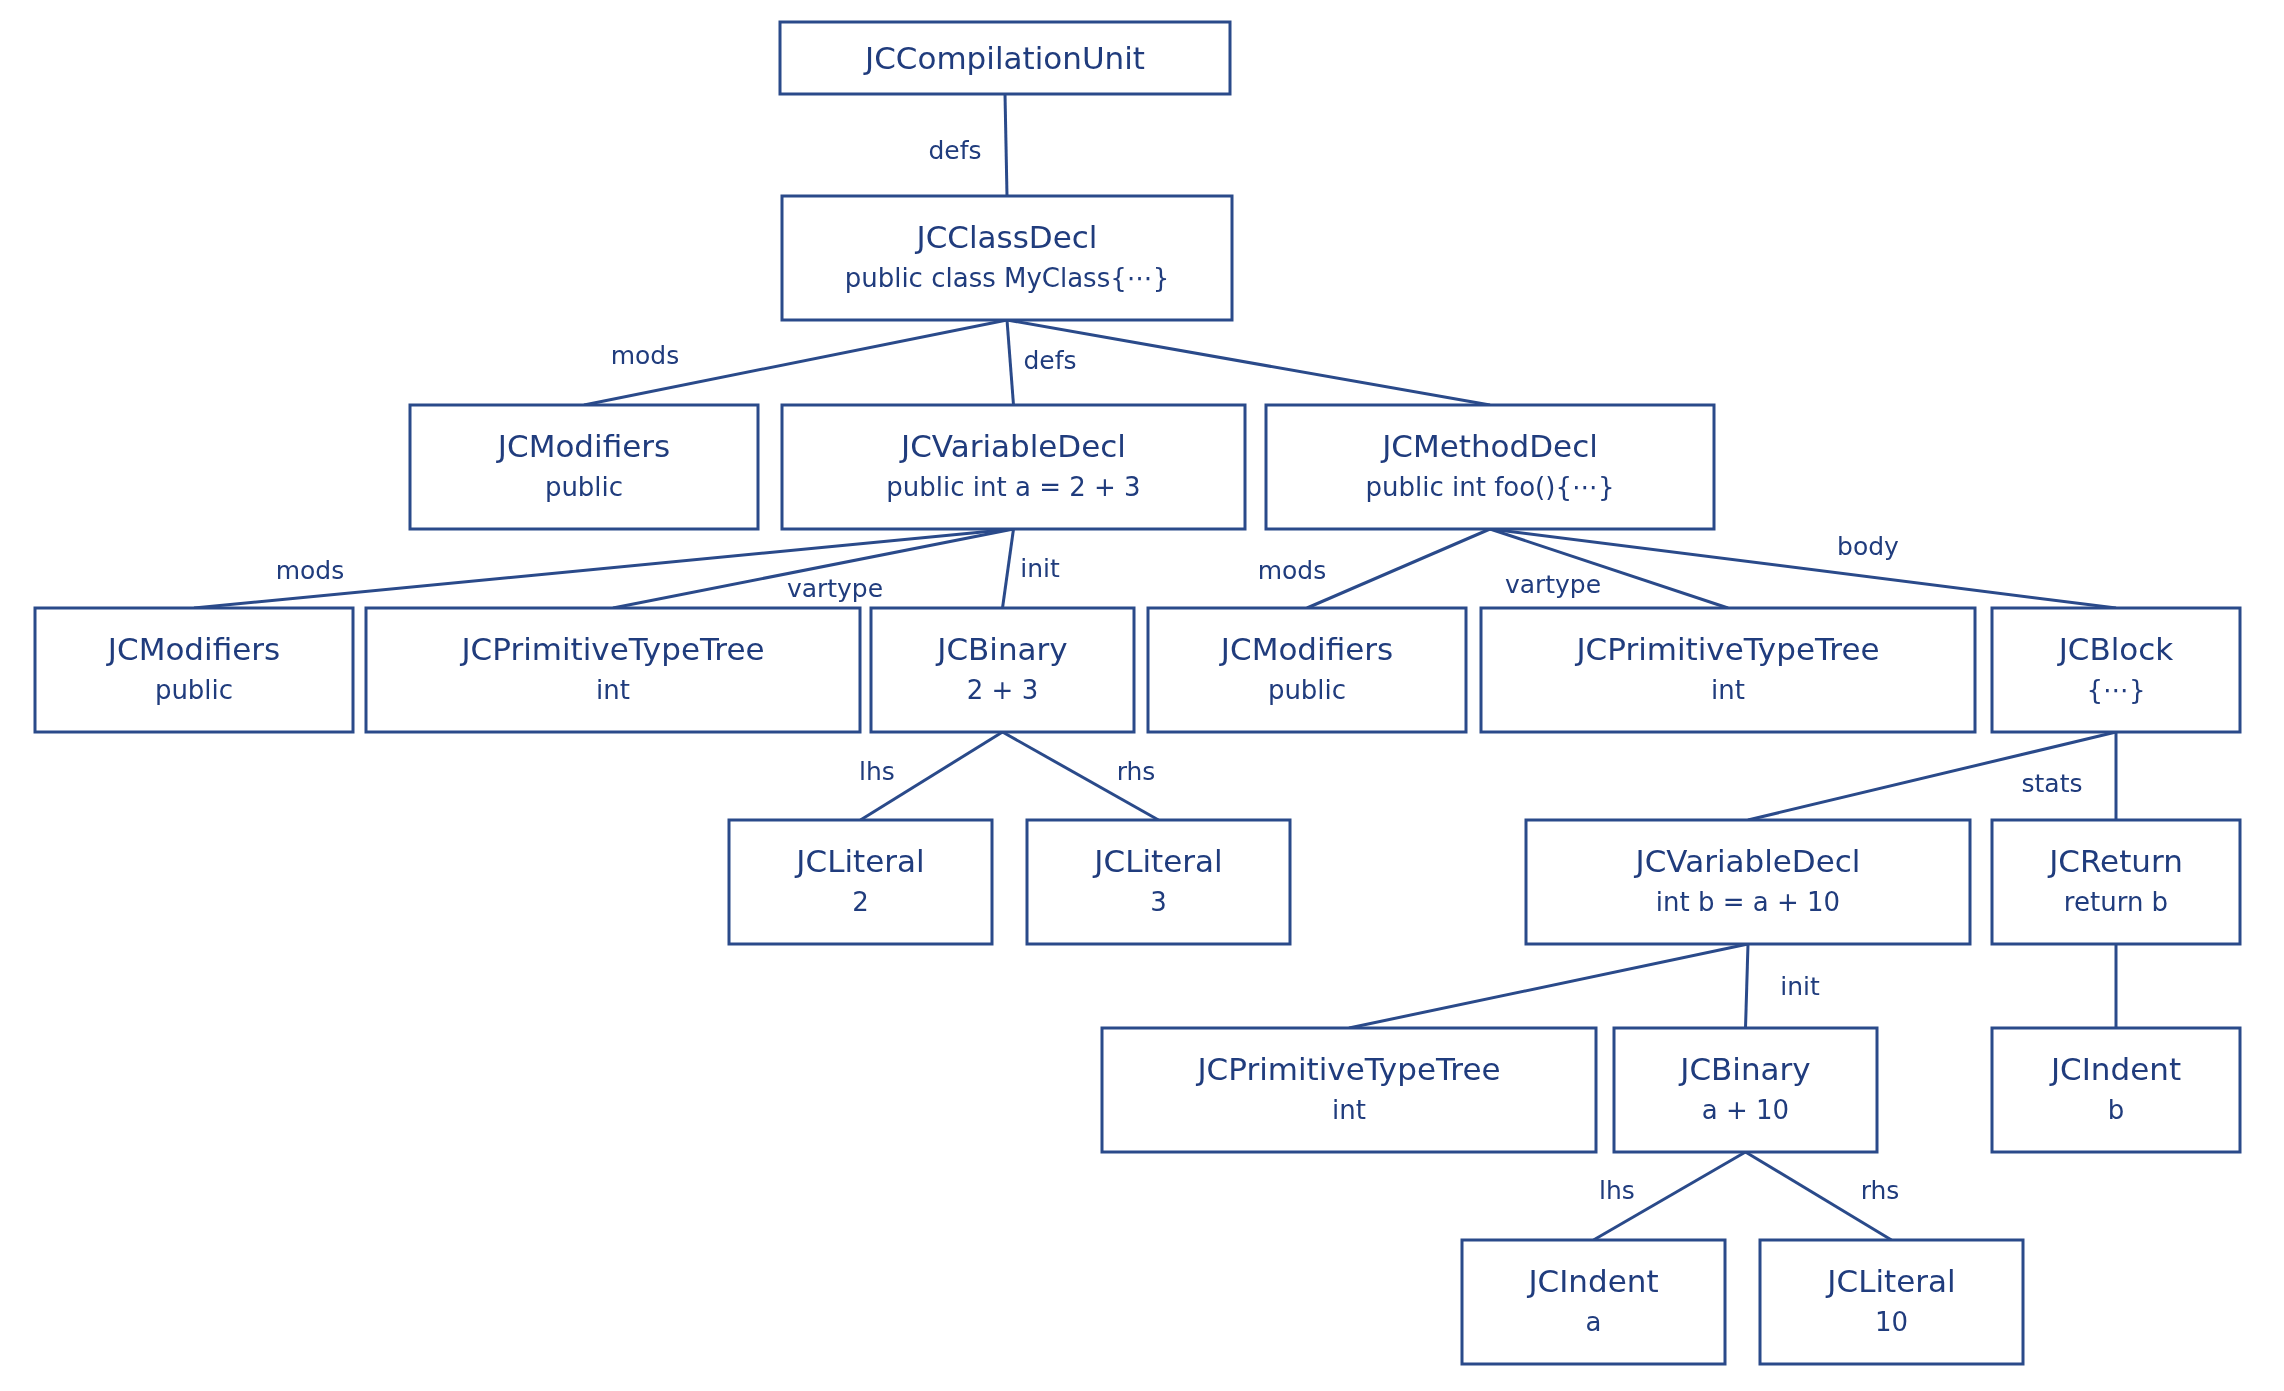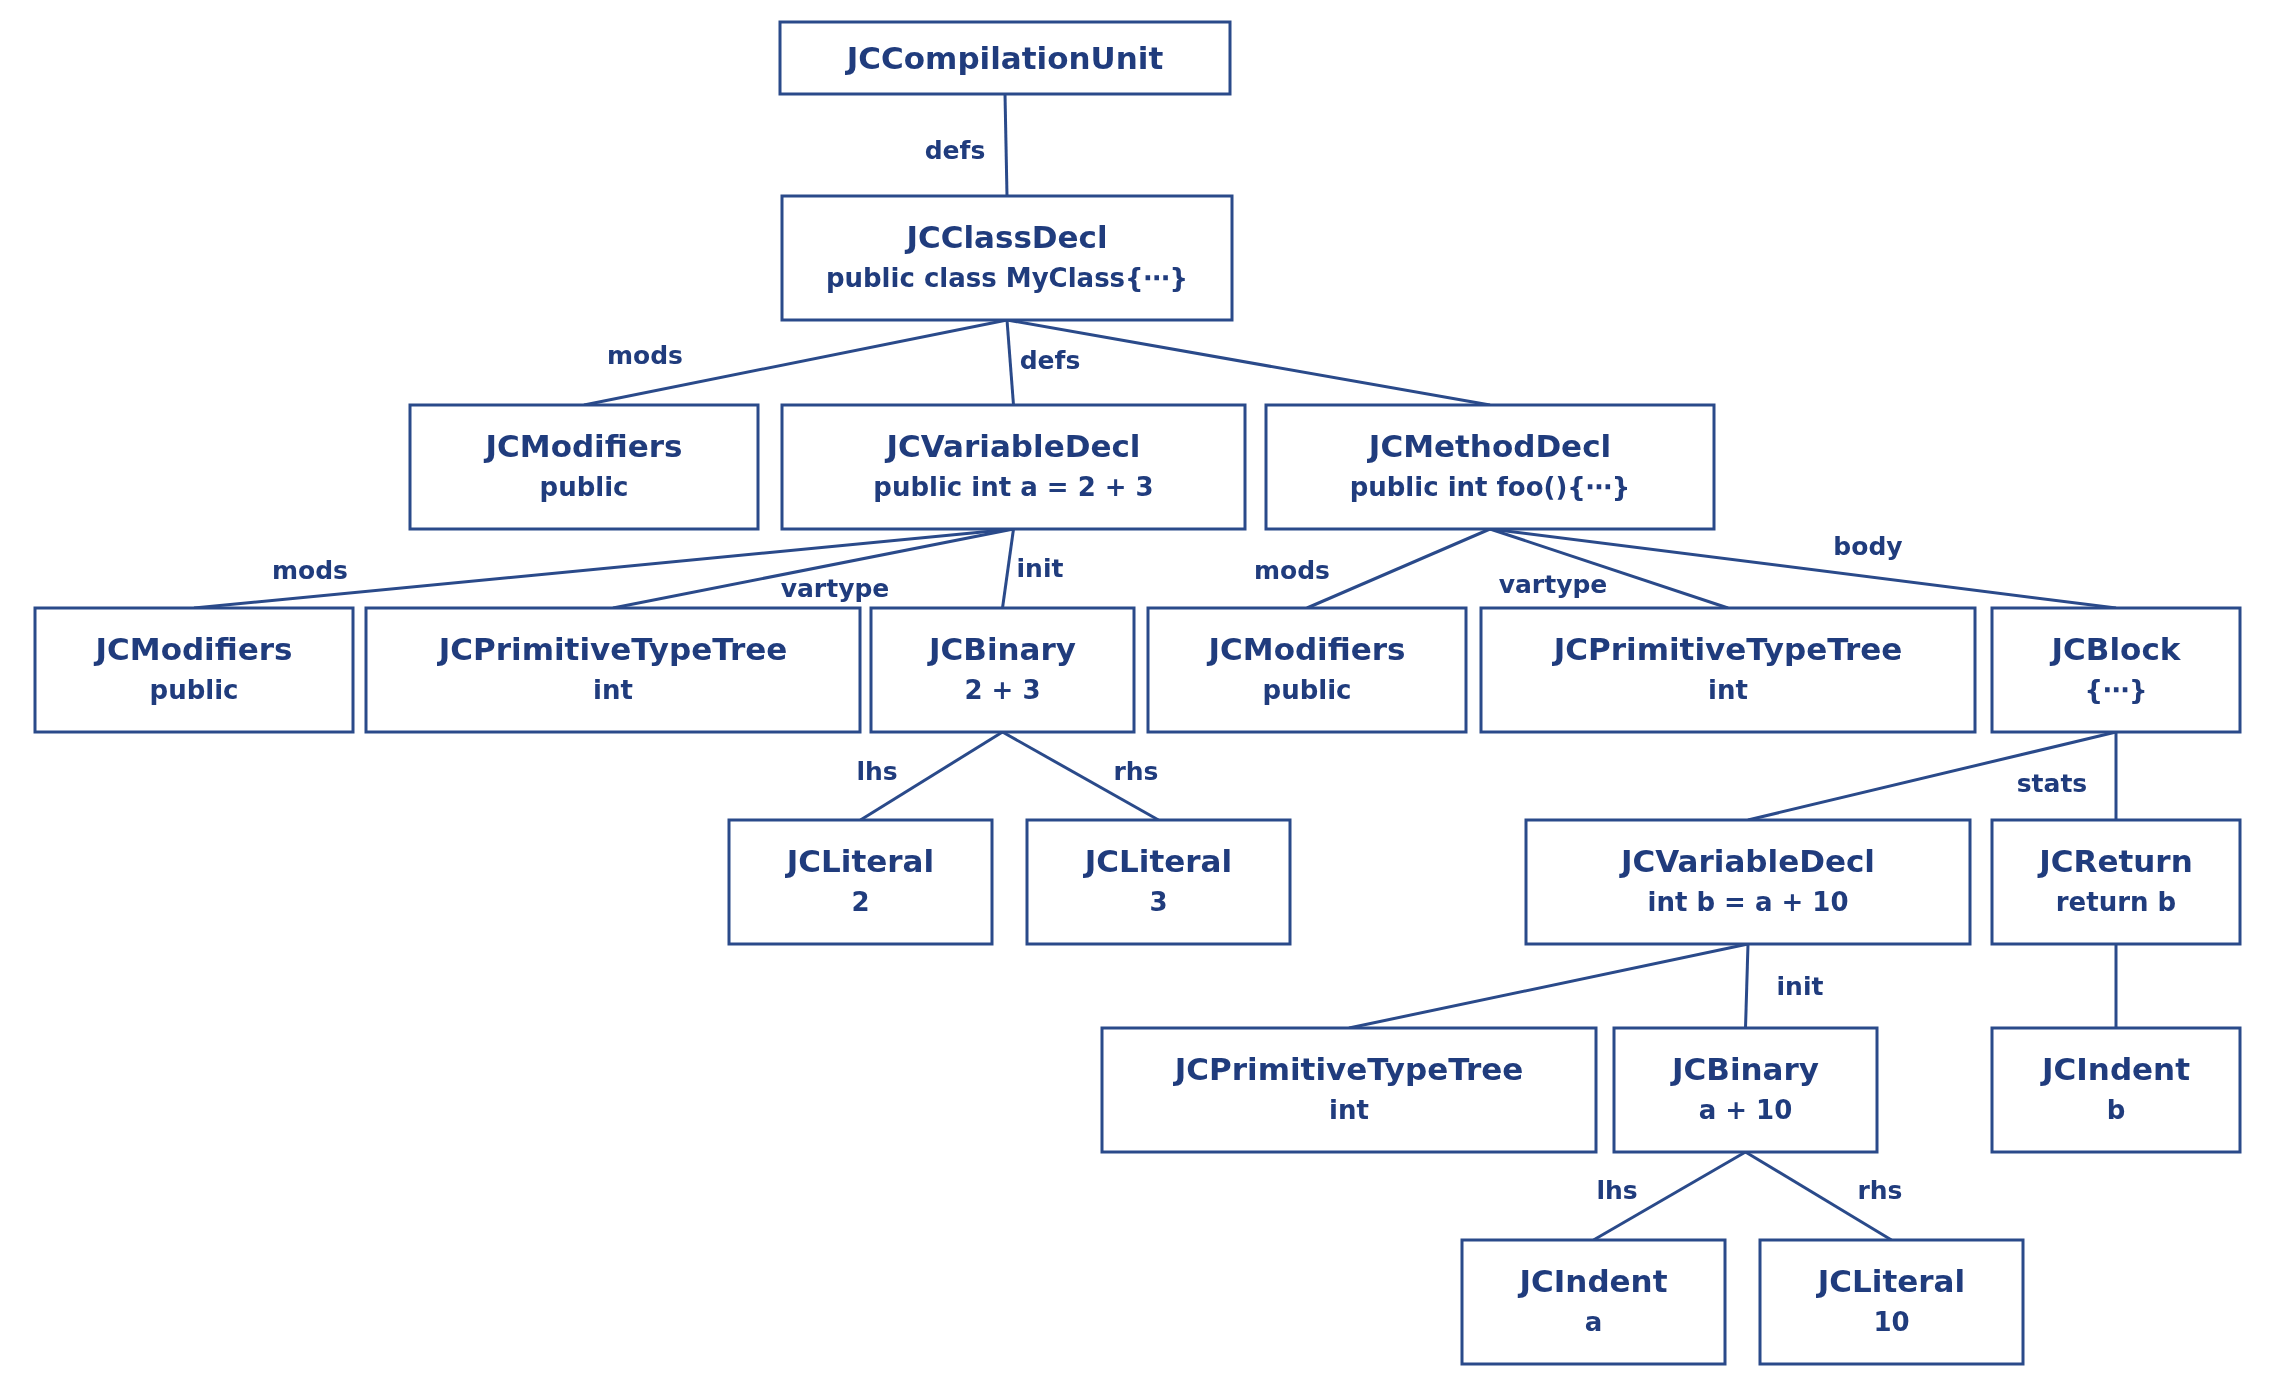--- a/index.html
+++ b/index.html
@@ -9,21 +9,20 @@
   }
   body {
     font-family: "DejaVu Sans", sans-serif;
   }
   #diagram-root {
     position: relative;
     width: 2284px;
     height: 1391px;
     background: #ffffff;
     overflow: hidden;
-    font-weight: bold;
   }
   svg#tree-svg {
     position: absolute;
     left: 0;
     top: 0;
     width: 2284px;
     height: 1391px;
     display: block;
   }
   .node-box {

